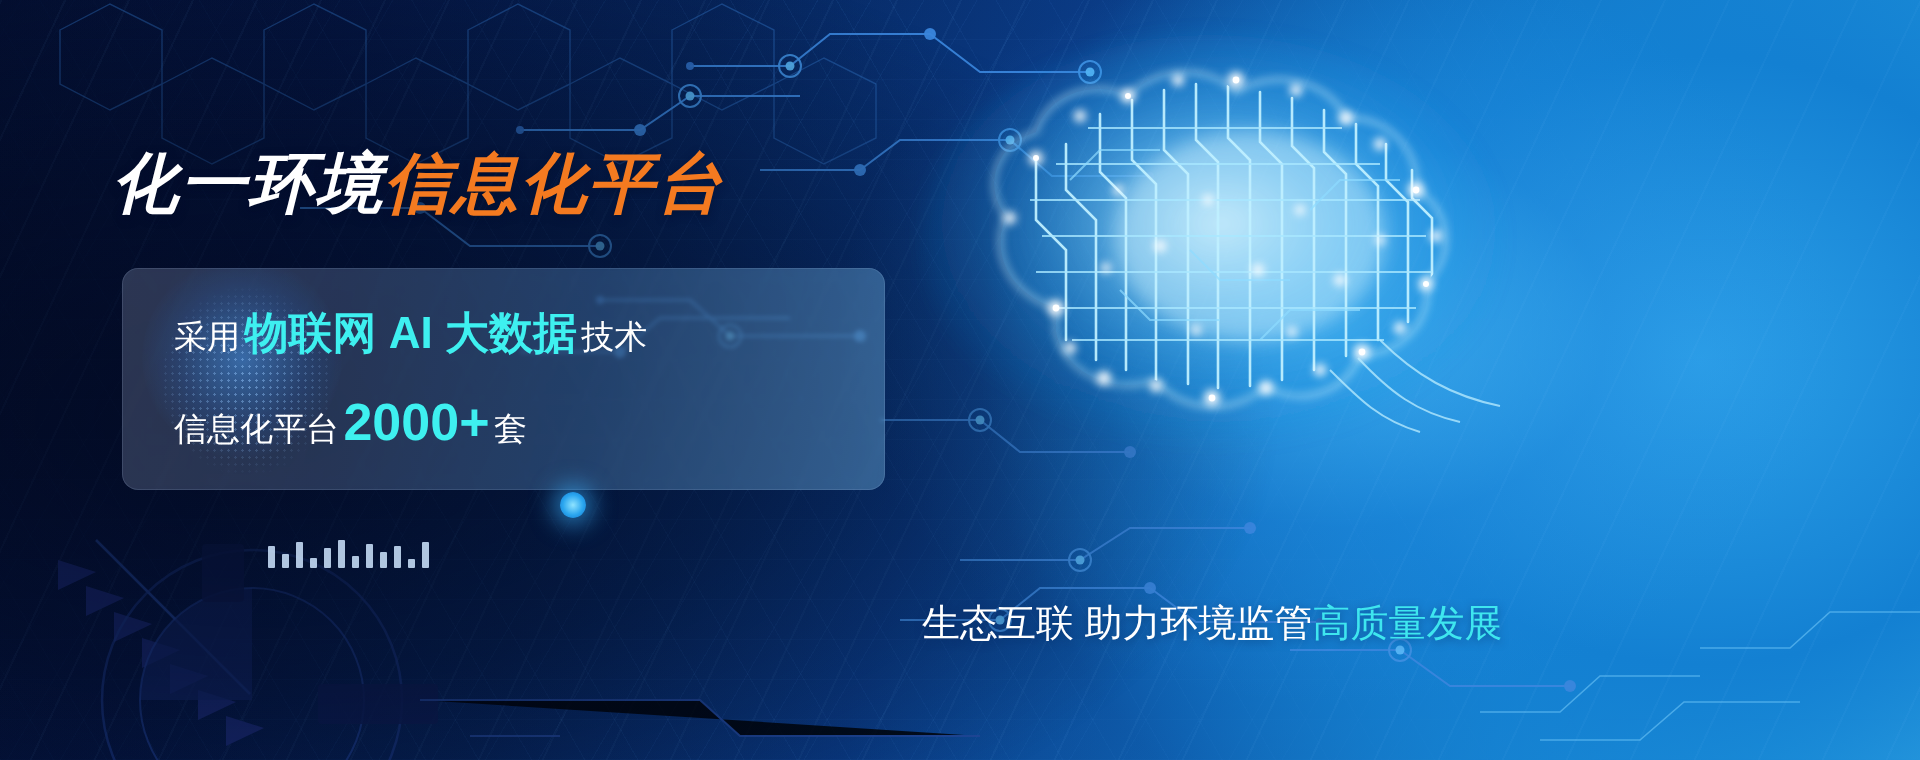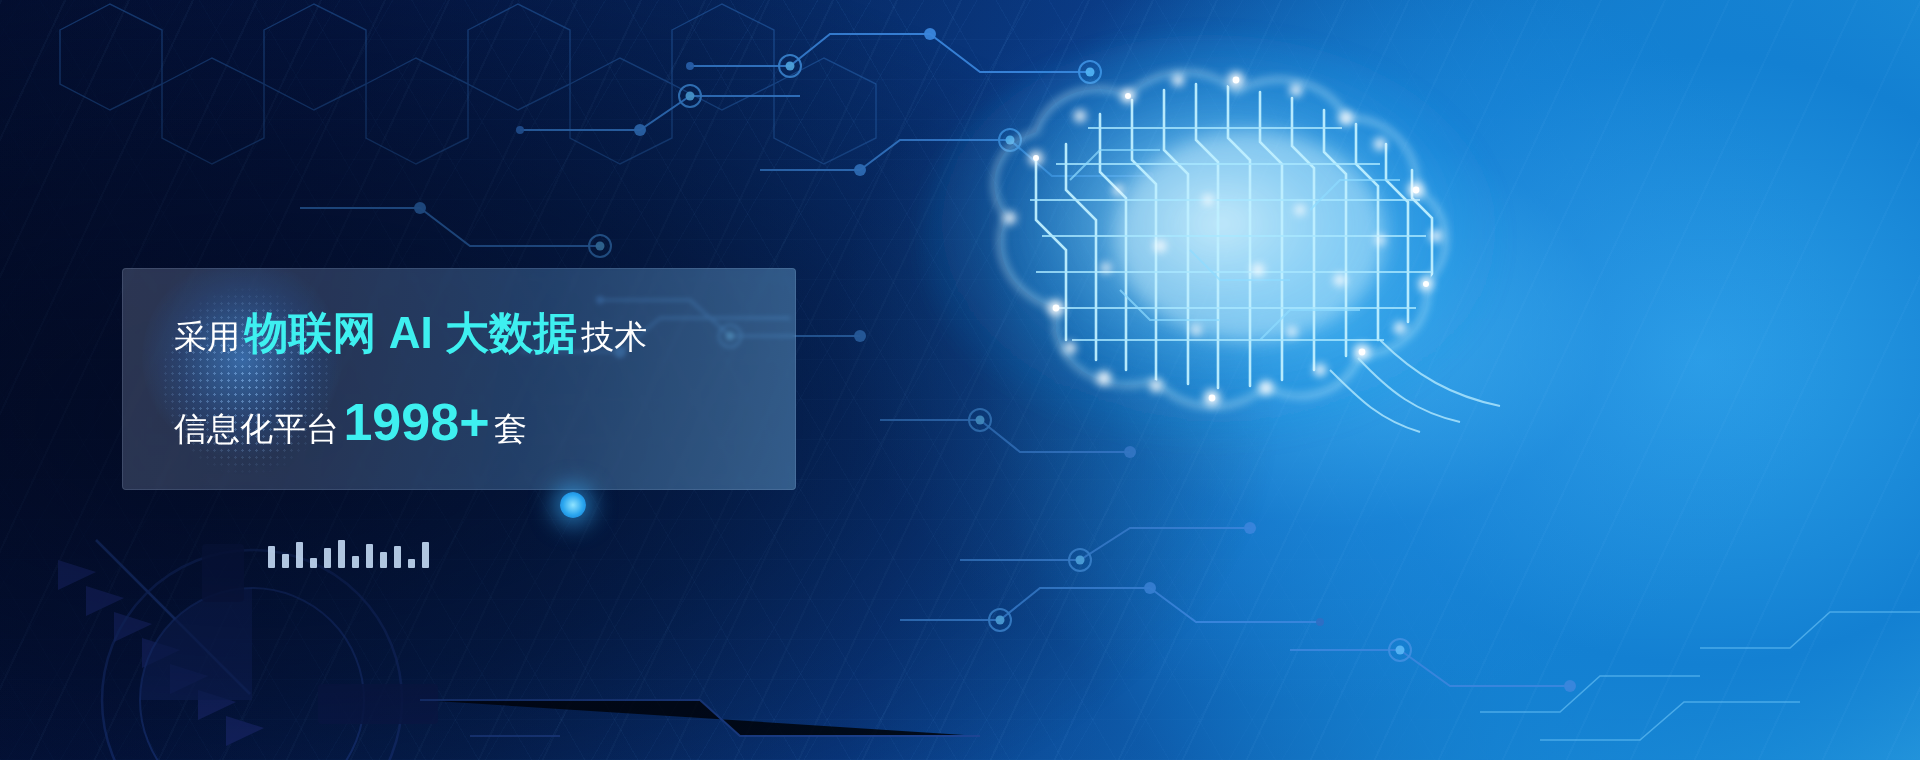--- a/index.html
+++ b/index.html
@@ -44,22 +44,22 @@
   
   #headline{
     position:absolute; left:112px; top:143px; height:80px;
     font-size:66px; font-weight:bold; font-style:italic; letter-spacing:2px;
     white-space:nowrap; line-height:80px;
   }
   #headline .w{ color:#ffffff; text-shadow:0 3px 10px rgba(0,10,40,.55); }
   #headline .o{ color:#f47a20; text-shadow:0 3px 10px rgba(0,10,40,.45); }
 
   #infocard{
-    position:absolute; left:122px; top:268px; width:674px; height:222px;
-    border-radius:4px;
+    position:absolute; left:122px; top:268px; width:763px; height:222px;
+    border-radius:16px;
     background:linear-gradient(100deg, rgba(138,150,180,0.30) 0%, rgba(120,145,185,0.30) 28%, rgba(95,150,205,0.34) 60%, rgba(120,185,230,0.40) 100%);
     box-shadow:inset 0 0 0 1px rgba(190,215,245,0.14);
     backdrop-filter:blur(2px);
     overflow:hidden;
   }
   #infocard .glow{
     position:absolute; left:20px; top:-10px; width:200px; height:200px; border-radius:50%;
     background:radial-gradient(circle, rgba(70,150,235,0.55) 0%, rgba(45,110,200,0.22) 45%, rgba(45,110,200,0) 72%);
   }
   #infocard .dots{
@@ -323,38 +323,44 @@
       </g>
 
       <g stroke="#bdeeff" stroke-width="2" fill="none" opacity=".75">
         <path d="M470 330 C500 360 520 380 560 392"></path>
         <path d="M498 318 C530 352 556 372 600 382"></path>
         <path d="M520 300 C556 336 592 356 640 366"></path>
       </g>
     </svg>
   </div>
 
+  <div id="headline">
+    <span class="w">化一环境</span><span class="o">信息化平台</span>
+  </div>
 
   <div id="infocard">
     <div class="glow"></div>
     <div class="dots"></div>
 
     <div class="cardline" id="line1">
       <span class="t-white s-sm">采用</span>
       <span class="t-cyan s-lg">物联网 AI 大数据</span>
       <span class="t-white s-sm">技术</span>
     </div>
 
     <div class="cardline" id="line2">
       <span class="t-white s-sm">信息化平台</span>
-      <span class="t-cyan s-num">1998+</span>
+      <span class="t-cyan s-num">2000+</span>
       <span class="t-white s-sm">套</span>
     </div>
   </div>
 
+  <div id="tagline">
+    <span class="t-white">生态互联 助力环境监管</span><span class="t-cyan">高质量发展</span>
+  </div>
 
   <div class="lamp"></div>
 
   <div class="bars">
     <i style="height:22px"></i>
       <i style="height:14px"></i>
       <i style="height:26px"></i>
     <i style="height:10px"></i>
       <i style="height:20px"></i>
       <i style="height:28px"></i>

